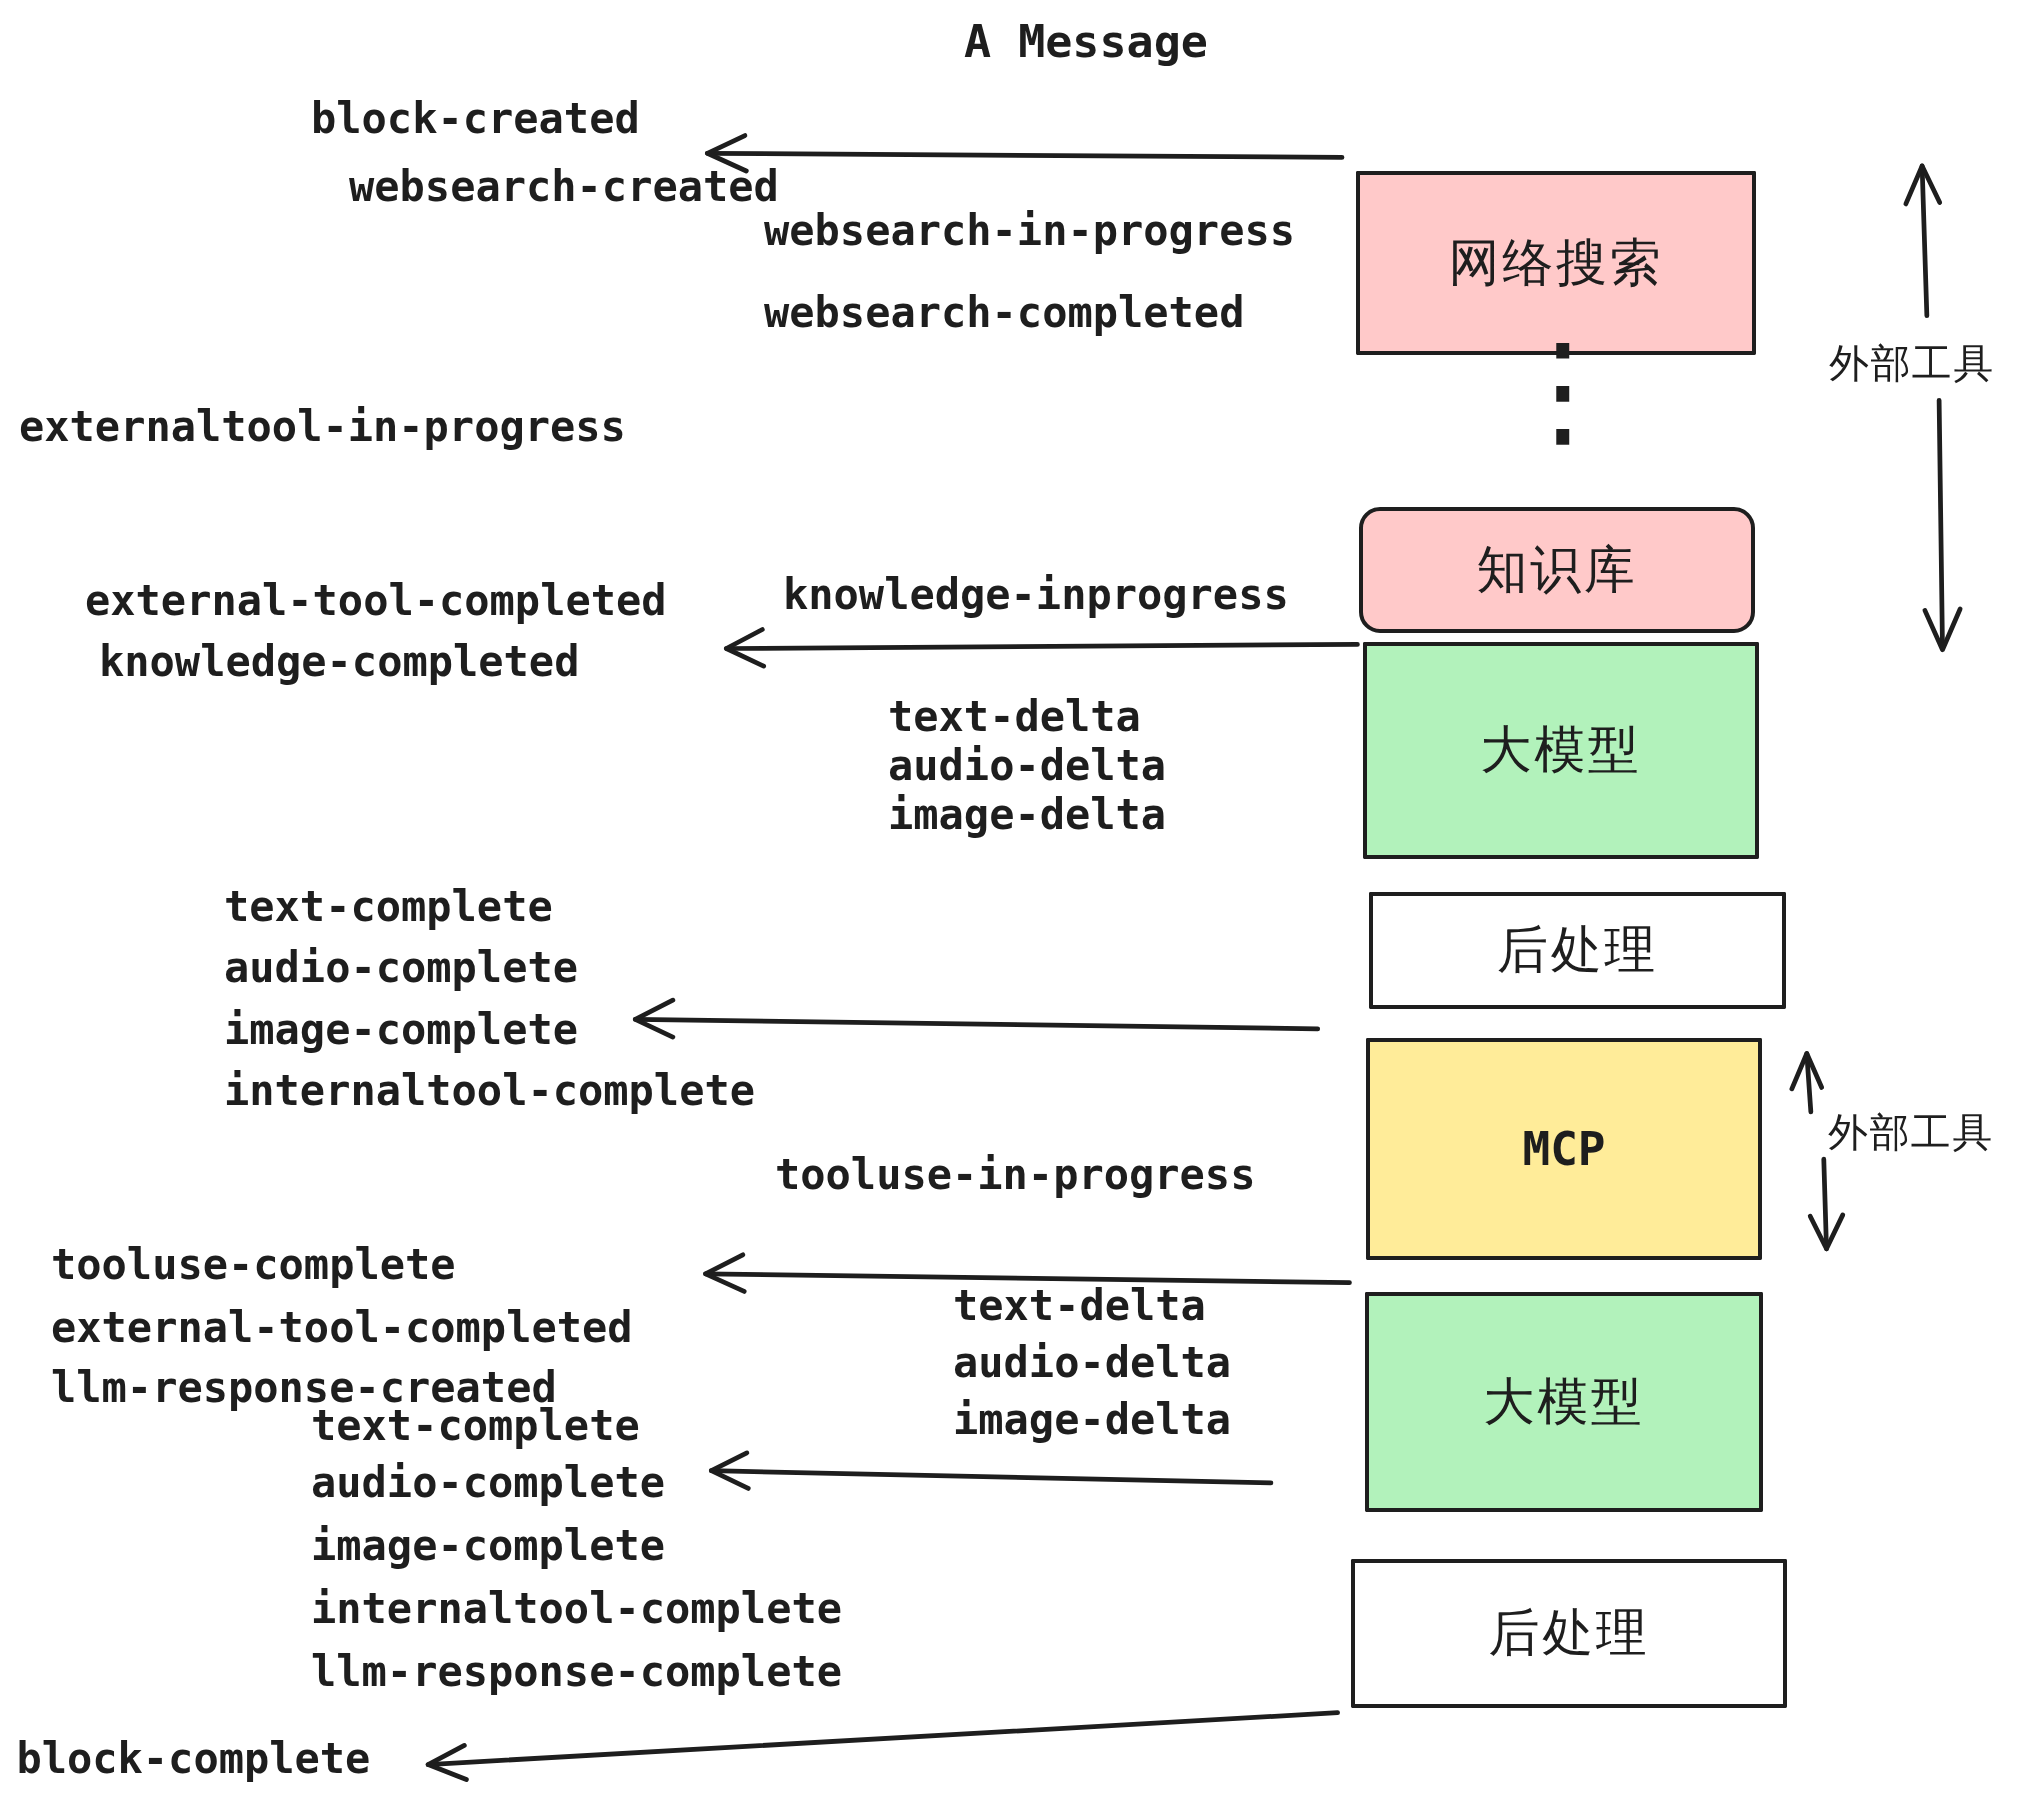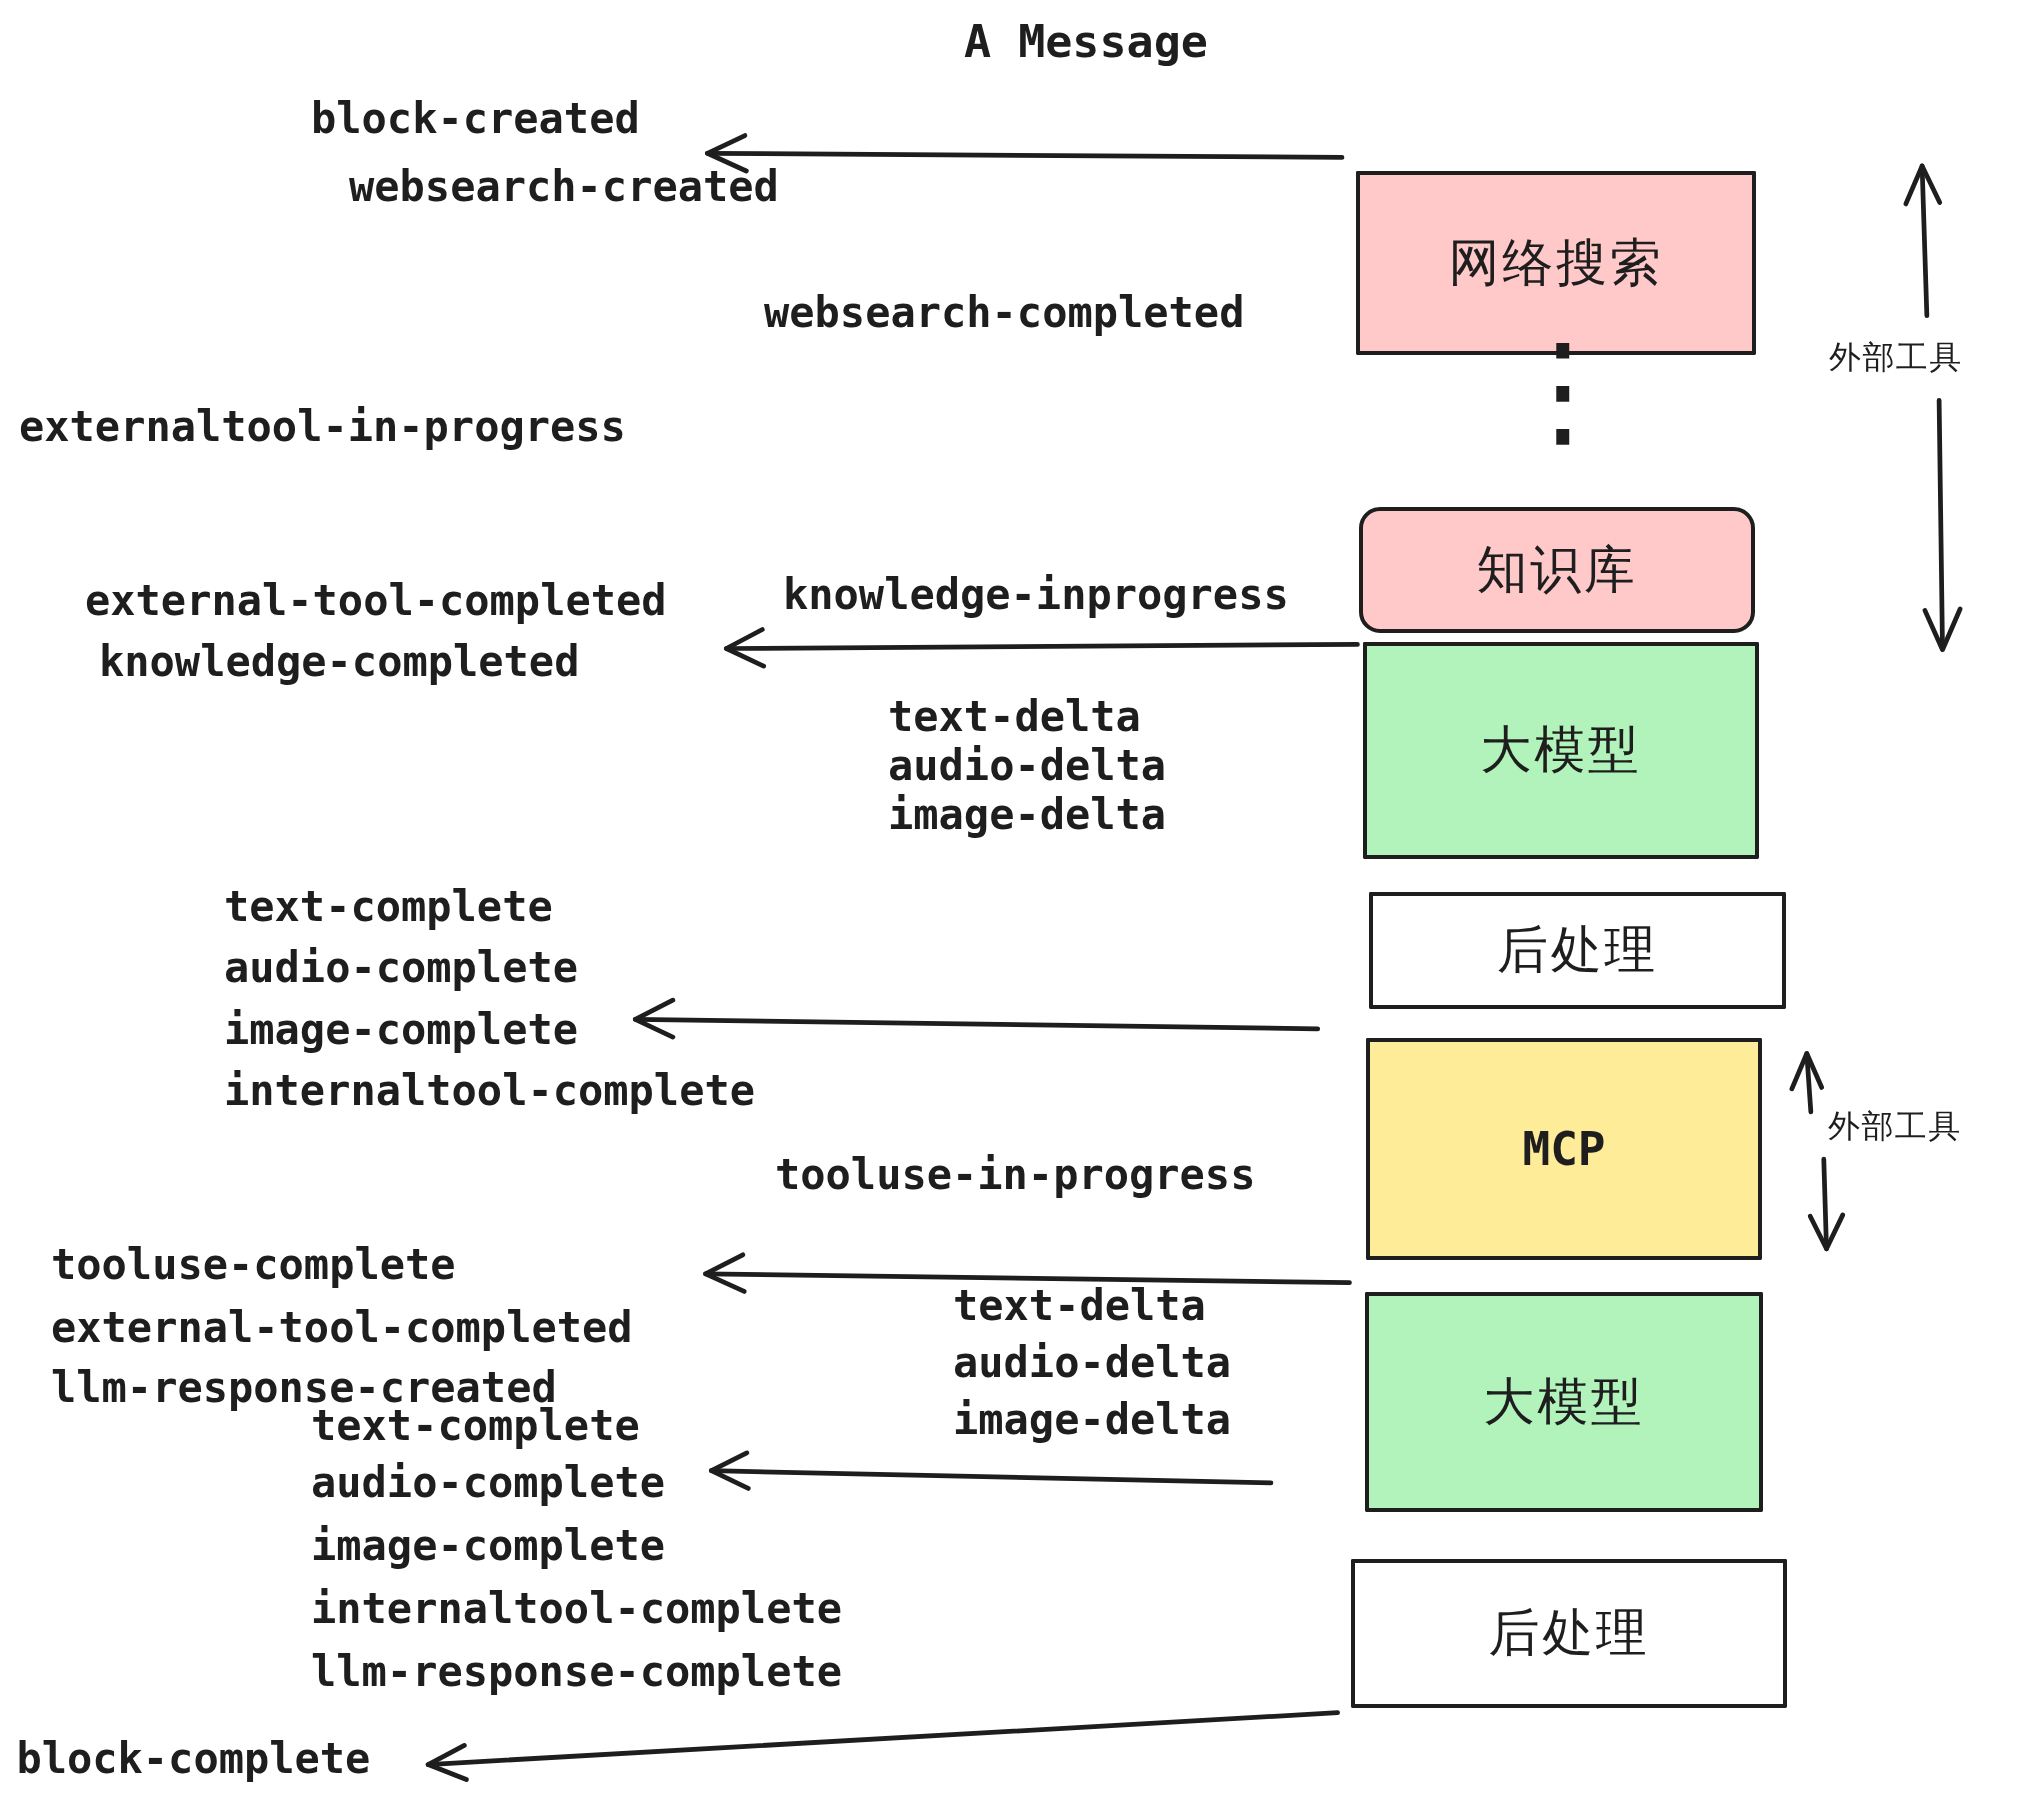--- a/index.html
+++ b/index.html
@@ -46,21 +46,21 @@
   }
   .box .box-label.mono {
     font-family: "DejaVu Sans Mono", monospace;
     font-weight: bold;
     font-size: 46px;
     letter-spacing: 0;
   }
   .side-note {
     position: absolute;
     font-family: "DejaVu Sans", sans-serif;
-    font-size: 32px;
+    font-size: 40px;
     color: #1e1e1e;
     white-space: nowrap;
     letter-spacing: 1.4px;
   }
   .dots {
     position: absolute;
     font-family: "DejaVu Sans", sans-serif;
     font-size: 126px;
     line-height: 0.85;
     color: #1e1e1e;
@@ -76,20 +76,21 @@
 </style>
 </head>
 <body>
 
 <div id="canvas">
 
   <div class="title" style="left:964px; top:15px;">A Message</div>
 
   <div class="evt" style="left:311px; top:96px;">block-created</div>
   <div class="evt" style="left:311px; top:164px;margin-left:38px;">websearch-created</div>
+  <div class="evt" style="left:764px; top:208px;">websearch-in-progress</div>
   <div class="evt" style="left:764px; top:290px;">websearch-completed</div>
   <div class="evt" style="left:19px;  top:404px;">externaltool-in-progress</div>
   <div class="evt" style="left:783px; top:572px;">knowledge-inprogress</div>
   <div class="evt" style="left:85px; top:578px;">external-tool-completed</div>
   <div class="evt" style="left:99px; top:639px;">knowledge-completed</div>
 
   <div class="evt" style="left:888px; top:694px;">text-delta</div>
   <div class="evt" style="left:888px; top:743px;">audio-delta</div>
   <div class="evt" style="left:888px; top:792px;">image-delta</div>
 

